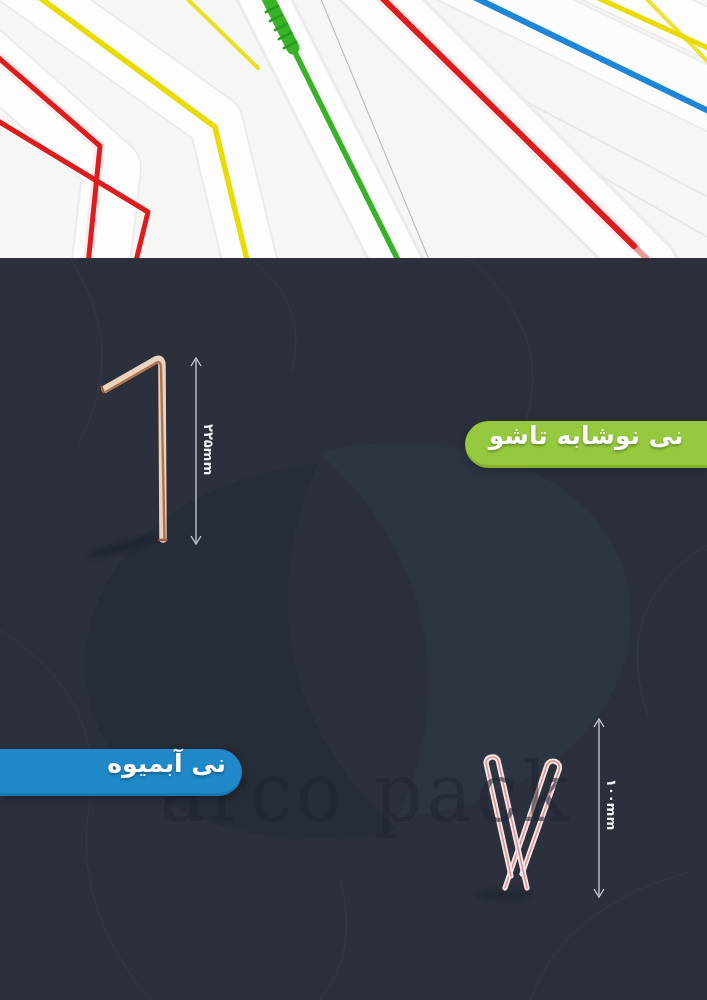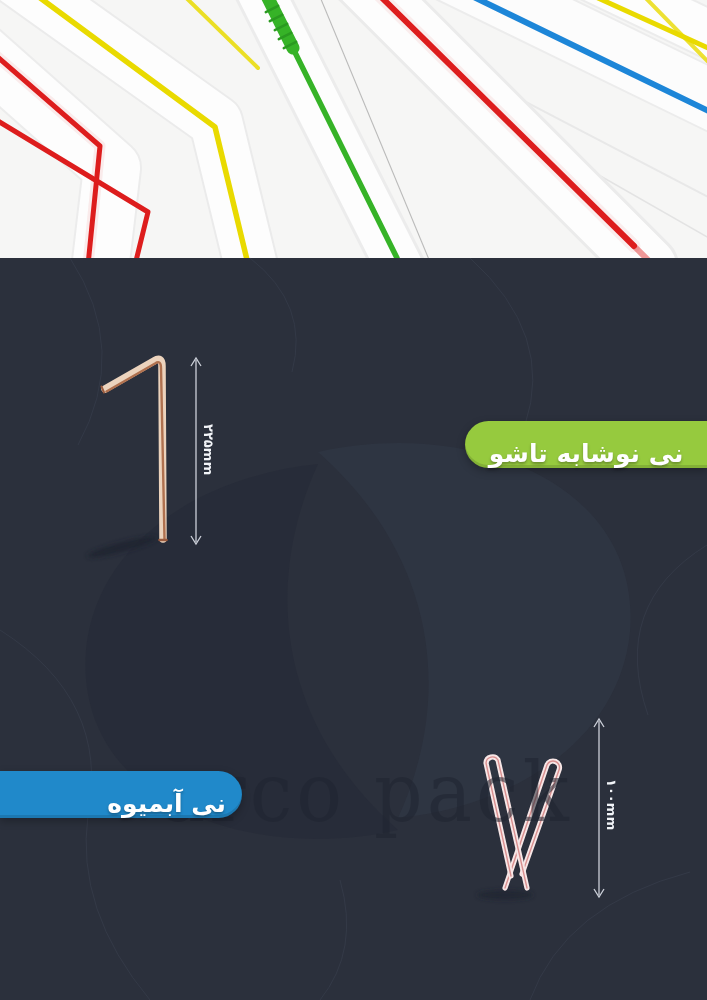--- a/index.html
+++ b/index.html
@@ -5,25 +5,25 @@
   html,body{margin:0;padding:0;background:#ffffff;font-family:"DejaVu Sans",sans-serif;}
   .canvas{position:relative;width:707px;height:1000px;overflow:hidden;background:#2b303c;}
   .photo{position:absolute;left:0;top:0;width:707px;height:258px;}
   .dark-art{position:absolute;left:0;top:0;width:707px;height:1000px;pointer-events:none;}
   .watermark-text{
     position:absolute;left:160px;top:748px;width:440px;
     font-family:"DejaVu Serif",serif;font-size:76px;font-weight:400;
     letter-spacing:4px;opacity:0.55;white-space:nowrap;transform:scaleY(1.08);
   }
   .banner{
-    position:absolute;height:47px;display:flex;align-items:flex-end;direction:rtl;
+    position:absolute;height:47px;display:flex;align-items:flex-start;direction:rtl;
     box-shadow:0 3px 9px rgba(0,0,0,0.28), inset 0 -3px 0 rgba(0,0,0,0.12);
   }
   .banner-green{left:465px;top:421px;width:242px;border-radius:25px 0 0 25px;justify-content:center;}
-  .banner-blue{left:0;top:771px;width:242px;border-radius:0 25px 25px 0;justify-content:flex-start;padding-right:16px;box-sizing:border-box;}
+  .banner-blue{left:0;top:749px;width:242px;border-radius:0 25px 25px 0;justify-content:flex-start;padding-right:16px;box-sizing:border-box;}
   .banner span{
     font-size:25px;font-weight:700;color:#ffffff;
     text-shadow:0 2px 3px rgba(0,0,0,0.30);white-space:nowrap;
   }
   .measure-label{
     position:absolute;transform-origin:0 0;transform:rotate(90deg);
     font-size:13px;font-weight:700;color:#f2f4f8;letter-spacing:0.5px;white-space:nowrap;
   }
 </style>
 </head>

